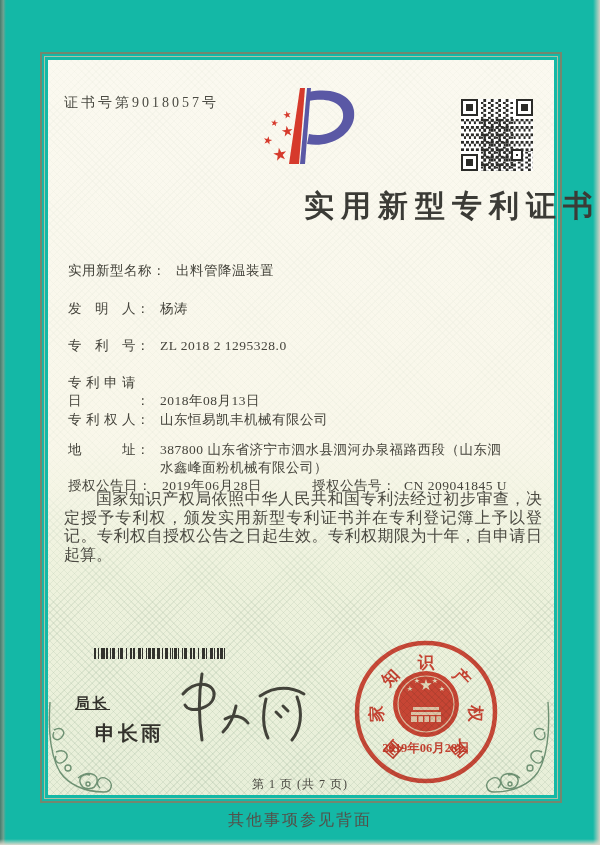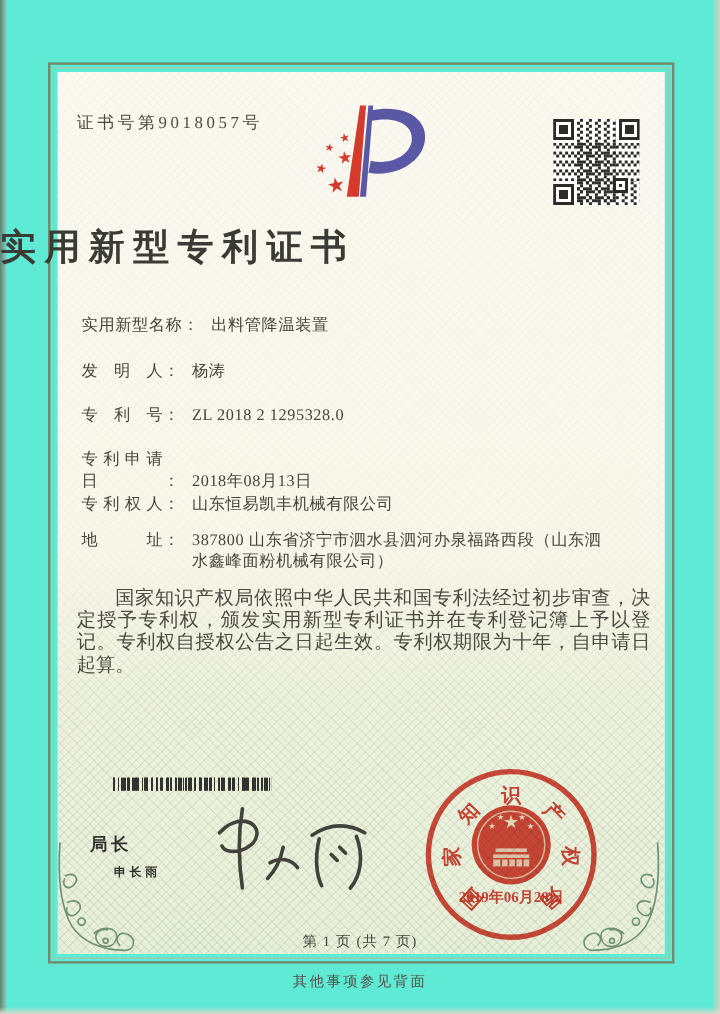--- a/index.html
+++ b/index.html
@@ -1,17 +1,17 @@
 <!DOCTYPE html>
 <html><head>
 <meta charset="utf-8">
 <style>
   html,body{margin:0;padding:0;}
   body{width:600px;height:845px;background:#e9e7dd;font-family:"Liberation Serif","DejaVu Serif",serif;}
-  .paper{position:relative;width:600px;height:845px;background:#5eead4;overflow:hidden;}
+  .paper{position:relative;width:600px;height:845px;background:#14b8a6;overflow:hidden;}
   .edge-left{position:absolute;left:0;top:0;width:6px;height:100%;
     background:linear-gradient(90deg,#55675a,#8d9a89 55%,rgba(250,248,238,0));opacity:.75;}
   .edge-right{position:absolute;right:0;top:0;width:7px;height:100%;
     background:linear-gradient(270deg,#d4d2c5,rgba(250,248,238,0));}
   .edge-bottom{position:absolute;left:0;bottom:0;width:100%;height:6px;
     background:linear-gradient(0deg,#dcdacd,rgba(250,248,238,0));}
 
   
   .frame{position:absolute;left:40px;top:52px;width:518px;height:747px;border:2px solid #74876f;}
   .frame-inner{position:absolute;inset:2px;border:1px solid #aec2a6;}
@@ -23,21 +23,21 @@
       repeating-linear-gradient(-45deg,rgba(110,145,115,.16) 0 1px,transparent 1px 5px);
     -webkit-mask-image:linear-gradient(180deg,rgba(0,0,0,.18) 0%,rgba(0,0,0,.2) 58%,rgba(0,0,0,.75) 74%,rgba(0,0,0,.85) 100%);
     mask-image:linear-gradient(180deg,rgba(0,0,0,.18) 0%,rgba(0,0,0,.2) 58%,rgba(0,0,0,.75) 74%,rgba(0,0,0,.85) 100%);}
 
   .content{position:absolute;inset:0;}
 
   .cert-no{position:absolute;left:64px;top:94px;font-size:14px;letter-spacing:3px;color:#4a4a42;}
   .logo{position:absolute;left:243px;top:84px;width:122px;height:90px;}
   .qr{position:absolute;left:461px;top:99px;width:72px;height:72px;}
 
-  .title{position:absolute;left:0;top:186px;width:100%;text-align:left;
+  .title{position:absolute;left:0;top:186px;width:100%;text-align:right;
     font-size:30px;font-weight:700;letter-spacing:7px;color:#3b3b36;}
 
   .frow{position:absolute;left:68px;width:452px;font-size:13.5px;color:#45443c;letter-spacing:.5px;line-height:18px;}
   .flabel{display:inline-block;width:68px;text-align:justify;text-align-last:justify;}
   .flabel-wide{display:inline-block;}
   .fvalue{margin-left:10px;}
   .fval-addr{display:inline-block;width:346px;vertical-align:top;margin-left:10px;}
   .f0{top:262px}.f1{top:300px}.f2{top:337px}.f3{top:374px}.f4{top:411px}
   .faddr{top:441px}.fgrant{top:477px}
   .gv1{display:inline-block;width:142px;margin-left:10px;}
@@ -48,35 +48,35 @@
     color:#4b4a42;text-align:justify;}
   .paras p{margin:0;text-indent:2em;}
 
   .barcode{position:absolute;left:94px;top:648px;width:132px;height:11px;
     background:
       repeating-linear-gradient(90deg,#32322d 0 1.5px,transparent 1.5px 4px),
       repeating-linear-gradient(90deg,#32322d 0 1px,transparent 1px 6.5px),
       repeating-linear-gradient(90deg,#32322d 0 2px,transparent 2px 9px);}
 
   .signer-title{position:absolute;left:75px;top:694px;font-size:14.5px;font-weight:600;
-    letter-spacing:3px;color:#33322c;font-family:"Liberation Sans","DejaVu Sans",sans-serif;}
-  .signer-name{position:absolute;left:75px;top:720px;font-size:10px;font-weight:600;
+    letter-spacing:3px;color:#33322c;font-family:"Liberation Sans","DejaVu Sans",sans-serif;text-decoration:underline;}
+  .signer-name{position:absolute;left:75px;top:720px;font-size:20px;font-weight:600;
     letter-spacing:3px;color:#33322c;font-family:"Liberation Sans","DejaVu Sans",sans-serif;padding-left:20px;}
   .signature{position:absolute;left:170px;top:668px;width:145px;height:80px;}
 
   .seal{position:absolute;left:352px;top:638px;width:150px;height:150px;mix-blend-mode:multiply;}
 
   .flourish{position:absolute;width:70px;height:95px;}
   .flourish.bl{left:44px;top:700px;}
   .flourish.br{left:484px;top:700px;transform:scaleX(-1);}
 
   .footer-page{position:absolute;left:0;top:776px;width:100%;text-align:center;
     font-size:12px;letter-spacing:1px;color:#47463f;}
   .bottom-note{position:absolute;left:0;top:810px;width:100%;text-align:center;
-    font-size:12px;letter-spacing:2px;color:#53514a;}
+    font-size:16px;letter-spacing:2px;color:#53514a;}
 </style>
 </head>
 <body>
 
 <div class="paper">
   <div class="edge-left"></div>
   <div class="edge-right"></div>
   <div class="edge-bottom"></div>
 
   <div class="frame">
@@ -149,20 +149,23 @@
     </div>
     <div class="frow f3">
       <span class="flabel">专利申请日</span><span>：</span><span class="fvalue">2018年08月13日</span>
     </div>
     <div class="frow f4">
       <span class="flabel">专 利 权 人</span><span>：</span><span class="fvalue">山东恒易凯丰机械有限公司</span>
     </div>
     <div class="frow faddr">
       <span class="flabel">地 址</span><span>：</span><span class="fval-addr">387800 山东省济宁市泗水县泗河办泉福路西段（山东泗水鑫峰面粉机械有限公司）</span>
     </div>
+    <div class="frow fgrant">
+      <span>授权公告日</span><span>：</span><span class="gv1">2019年06月28日</span><span class="g2l">授权公告号</span><span>：</span><span class="g2v">CN 209041845 U</span>
+    </div>
 
     <div class="paras">
       <p>国家知识产权局依照中华人民共和国专利法经过初步审查，决定授予专利权，颁发实用新型专利证书并在专利登记簿上予以登记。专利权自授权公告之日起生效。专利权期限为十年，自申请日起算。</p>
     </div>
 
     <div class="barcode"></div>
 
     <div class="signer-title">局长</div>
     <div class="signer-name">申长雨</div>
 

